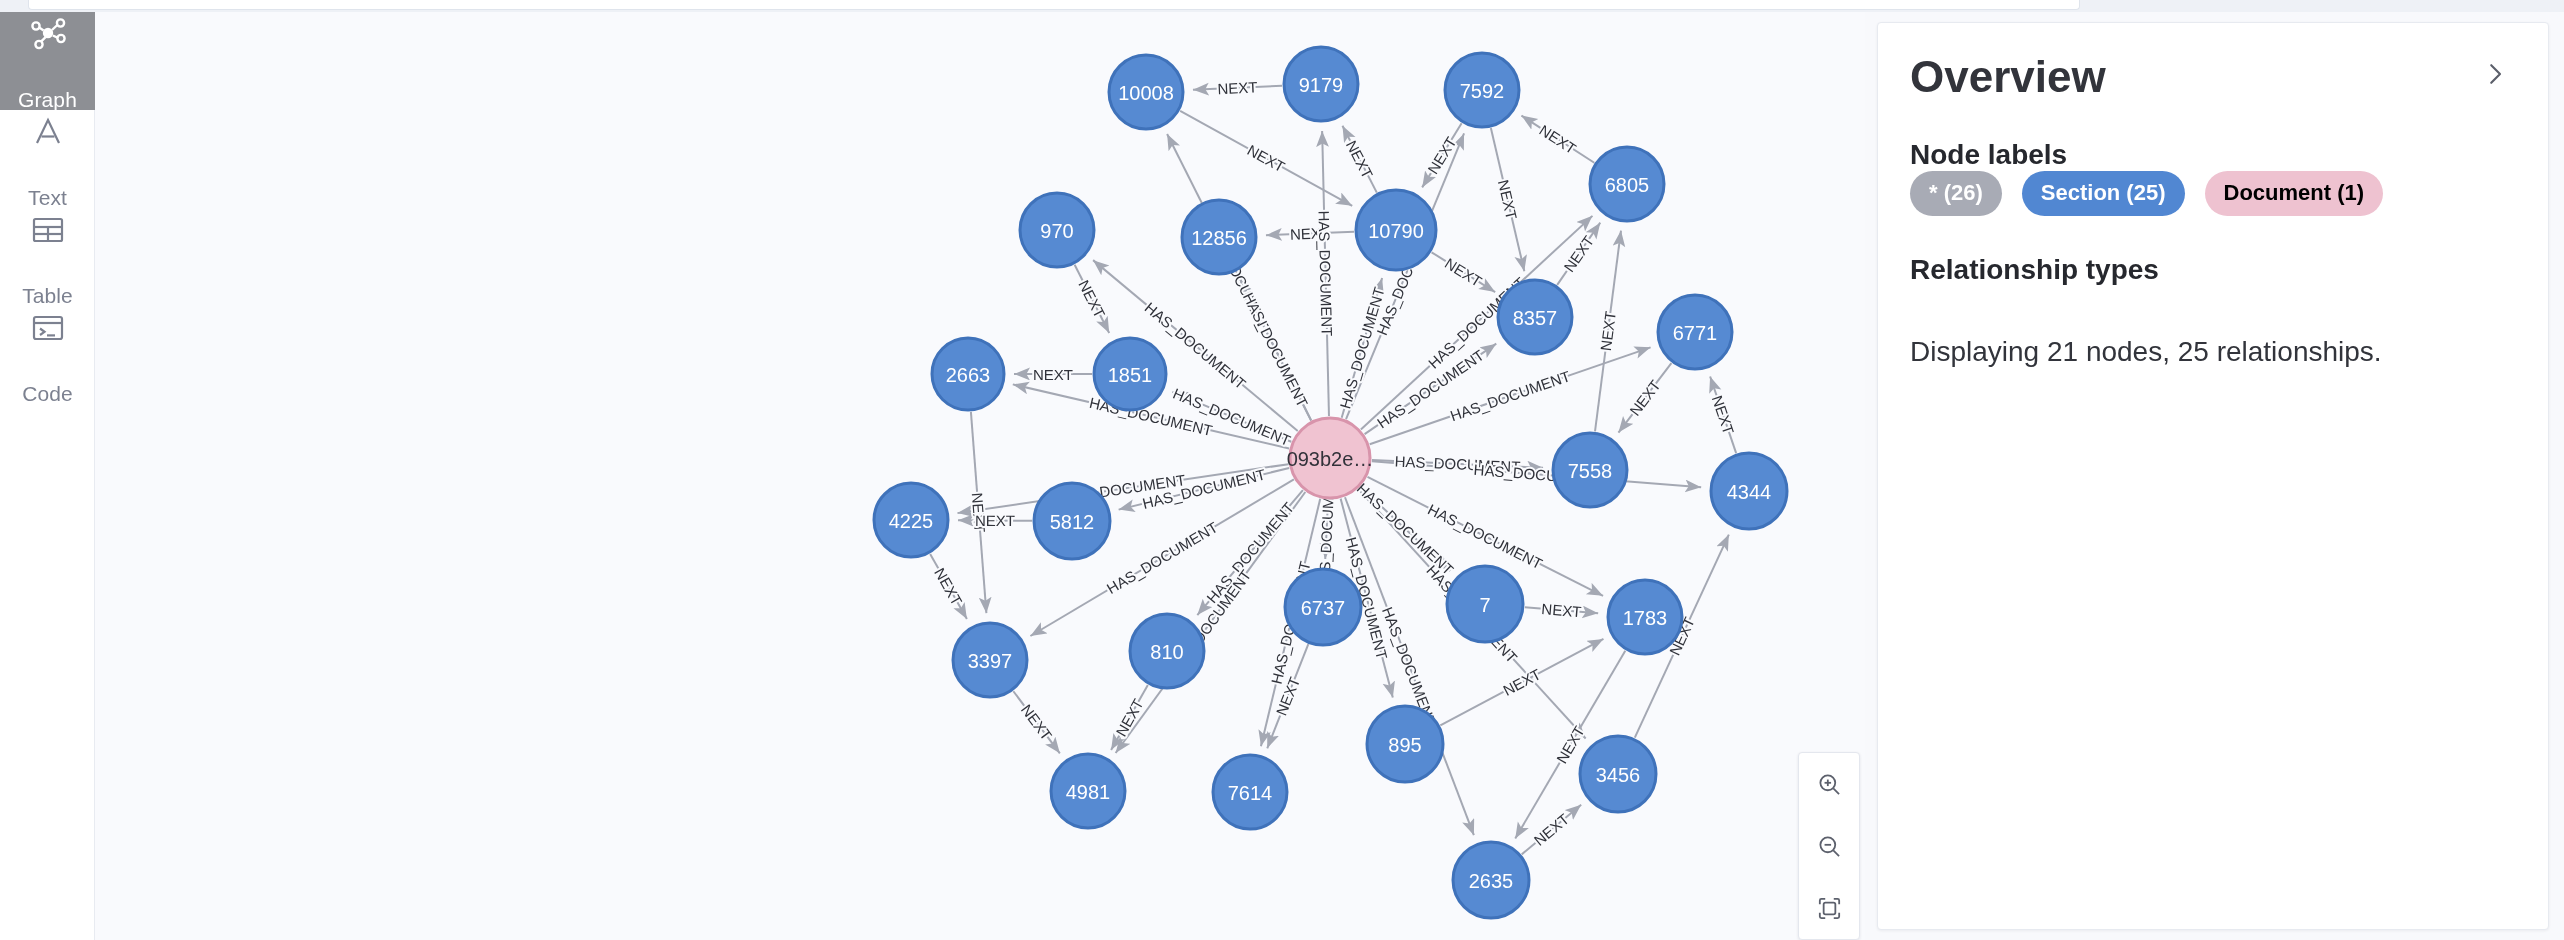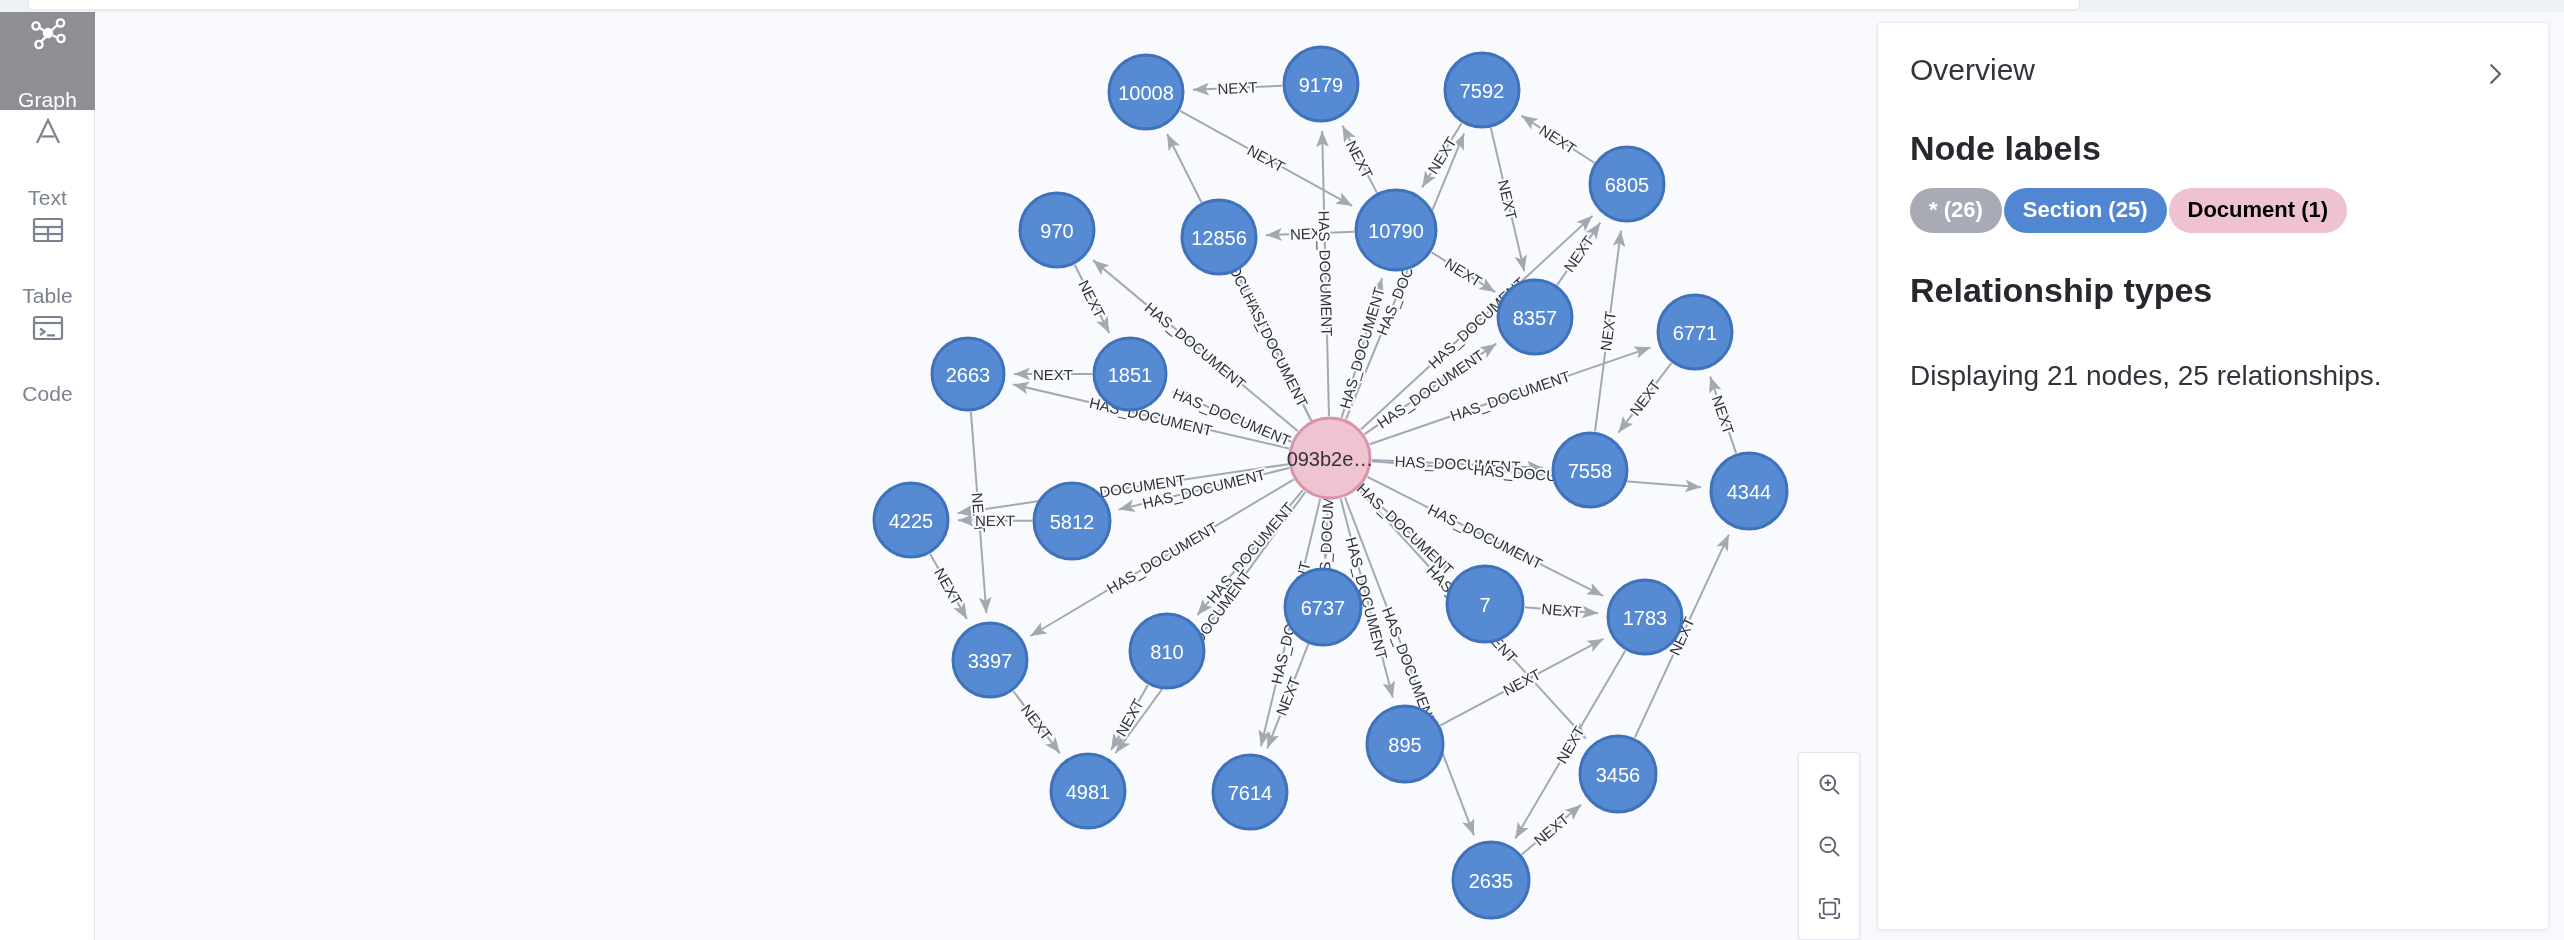--- a/index.html
+++ b/index.html
@@ -146,44 +146,43 @@
     box-shadow: 0 1px 3px rgba(20,25,40,.06);
     box-sizing: border-box;
     padding: 30px 32px 0 32px;
   }
   .panel-head {
     display: flex;
     align-items: flex-start;
     justify-content: space-between;
   }
   .panel-title {
-    font-size: 30px;
+    font-size: 44px;
     color: #32343b;
-    font-weight: 400;
+    font-weight: 700;
     line-height: 1.1;
     margin: 0;
     text-align: right;
   }
   .collapse-btn {
     width: 34px; height: 34px;
     display: flex; align-items: center; justify-content: center;
     cursor: pointer; color: #5b5f6a;
     margin-top: 4px; margin-right: 4px;
   }
   .section-title {
-    font-size: 34px;
+    font-size: 28px;
     font-weight: 700;
     color: #26282e;
     margin: 38px 0 0 0;
   }
   .chip-row {
     display: flex;
     flex-wrap: wrap;
-    gap: 2px;
-    margin-top: 20px;
+    gap: 20px;
   }
   .chip {
     border-radius: 999px;
     padding: 9px 19px;
     font-size: 22px;
     font-weight: 700;
     line-height: 1.22;
     cursor: pointer;
     white-space: nowrap;
   }

